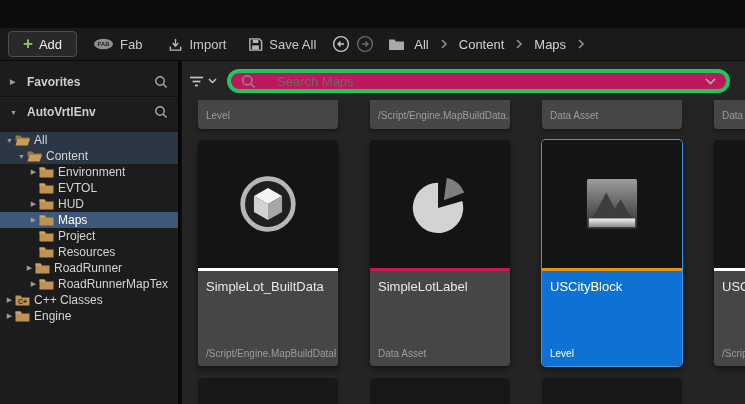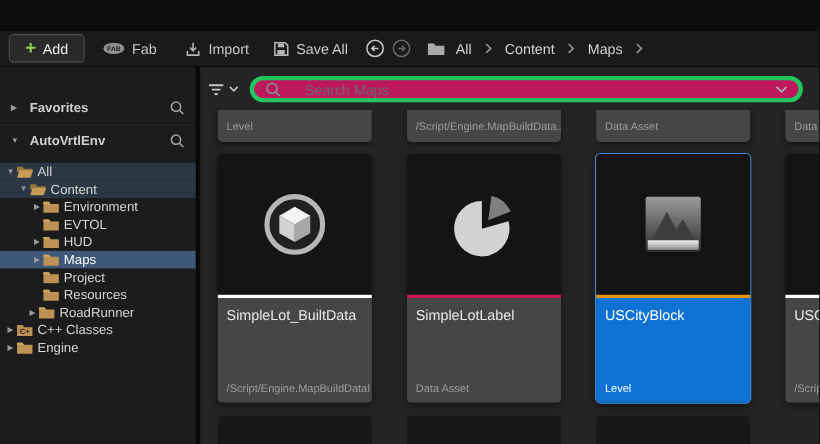--- a/index.html
+++ b/index.html
@@ -23,21 +23,21 @@
   .navbtn { margin-left:16px; cursor:pointer; display:flex; }
   .navbtn + .navbtn { margin-left:6px; }
   .crumbfolder { margin-left:14px; display:flex; }
   .crumbs { display:flex; align-items:center; margin-left:9px; }
   .crumb { color:#d2d2d2; font-size:13px; cursor:pointer; }
   .crumbs .chev { margin:0 11px; display:flex; }
 
   
   .sidebar { position:absolute; left:0; top:61px; width:180px; height:343px; background:#1c1c1c; border-right:2px solid #060606; overflow:hidden; }
   .side-h { height:28px; display:flex; align-items:center; padding:0 10px; gap:8px; color:#cfcfcf; font-weight:bold; font-size:12px; cursor:pointer; }
-  .side-h:first-child { margin-top:23px; }
+  .side-h:first-child { margin-top:7px; }
   .side-h .tri { font-size:7px; color:#9a9a9a; width:9px; }
   .side-h .mag { margin-left:auto; display:flex; cursor:pointer; }
   .side-div { border-top:1px solid #0e0e0e; border-bottom:1px solid #262626; }
   #tree { margin-top:6px; }
   .tree-row { height:16px; display:flex; align-items:center; font-size:12px; color:#d4d4d4; white-space:nowrap; overflow:hidden; cursor:pointer; }
   .tree-row .arr { width:11px; font-size:7px; color:#9a9a9a; flex:0 0 11px; text-align:center; }
   .tree-row .fold { display:flex; margin-right:4px; flex:0 0 auto; }
   .row-open { background:#2b3744; }
   .row-selected { background:#3d5878; color:#ffffff; }
 
@@ -247,20 +247,30 @@
         <div class="tree-row" style="padding-left: 24px;">
           <span class="arr">▶</span>
           <span class="fold">
             <svg width="15" height="12" viewBox="0 0 15 12">
               <path d="M0.5 1.5 h5 l1.4 1.9 H14.5 v8.1 H0.5 z" fill="#bd9254"></path>
               <path d="M0.5 1.5 h5 l1.4 1.9 H0.5 z" fill="#d2a75f"></path>
             </svg>
           </span>
           <span>RoadRunner</span>
         </div>
+        <div class="tree-row" style="padding-left: 28px;">
+          <span class="arr">▶</span>
+          <span class="fold">
+            <svg width="15" height="12" viewBox="0 0 15 12">
+              <path d="M0.5 1.5 h5 l1.4 1.9 H14.5 v8.1 H0.5 z" fill="#bd9254"></path>
+              <path d="M0.5 1.5 h5 l1.4 1.9 H0.5 z" fill="#d2a75f"></path>
+            </svg>
+          </span>
+          <span>RoadRunnerMapTex</span>
+        </div>
         <div class="tree-row" style="padding-left: 4px;">
           <span class="arr">▶</span>
           <span class="fold">
             <svg width="15" height="12" viewBox="0 0 15 12">
               <path d="M0.5 1.5 h5 l1.4 1.9 H14.5 v8.1 H0.5 z" fill="#bd9254"></path>
               <text x="7.5" y="10" font-size="7" fill="#2e2414" text-anchor="middle" font-weight="bold" font-family="Liberation Sans, sans-serif">C+</text>
             </svg>
           </span>
           <span>C++ Classes</span>
         </div>

